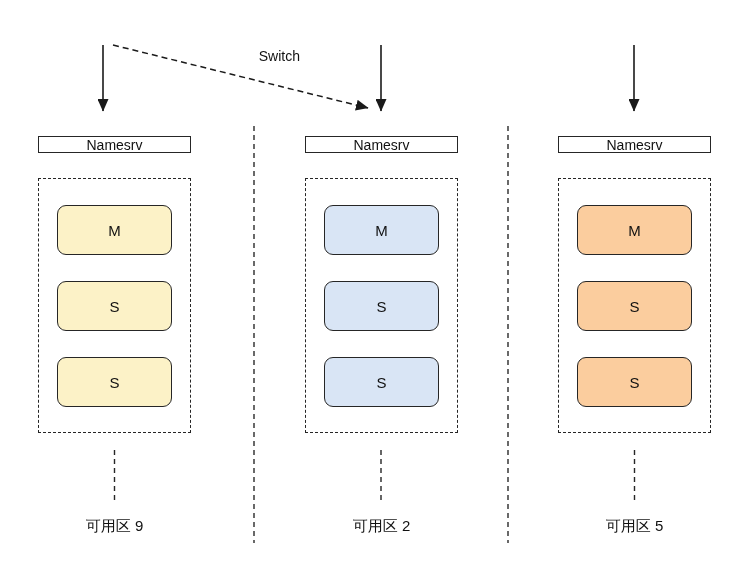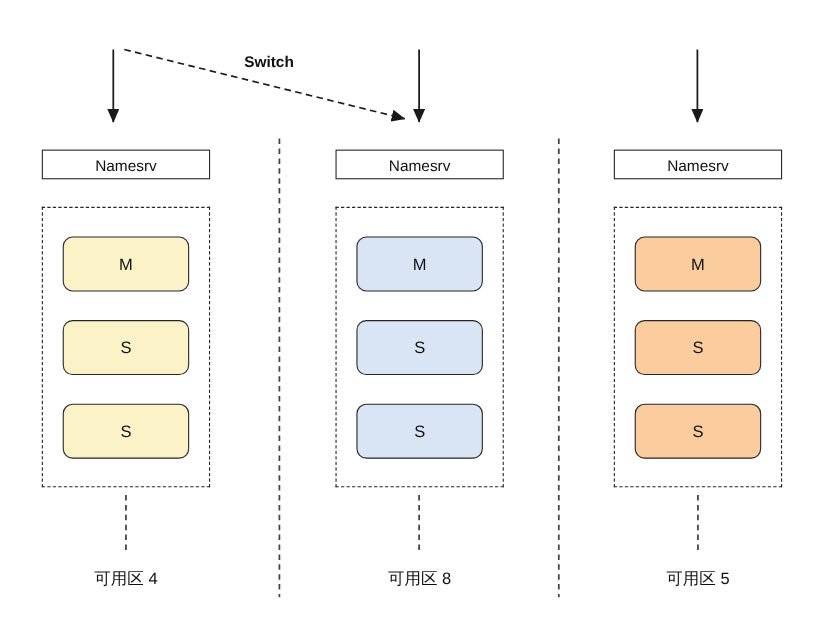--- a/index.html
+++ b/index.html
@@ -19,37 +19,37 @@
     position: absolute;
     left: 0; top: 0;
     width: 750px; height: 583px;
     pointer-events: none;
   }
   .switch-label {
     position: absolute;
     left: 222px;
     top: 48px;
     width: 78px;
-    text-align: left;
+    text-align: right;
     font-size: 14px;
-    font-weight: bold;
+    font-weight: normal;
     color: #111111;
   }
   .zone {
     position: absolute;
     top: 136px;
     width: 153px;
   }
   .zone-1 { left: 38px; }
   .zone-2 { left: 305px; }
   .zone-3 { left: 558px; }
   .namesrv-box {
     box-sizing: border-box;
     width: 153px;
-    height: 27px;
+    height: 17px;
     border: 1.5px solid #262626;
     background: #ffffff;
     display: flex;
     align-items: center;
     justify-content: center;
     font-size: 14px;
     color: #111111;
   }
   .node-container {
     box-sizing: border-box;
@@ -111,31 +111,31 @@
 
   <div class="switch-label">Switch</div>
 
   <div class="zone zone-1">
     <div class="namesrv-box">Namesrv</div>
     <div class="node-container">
       <div class="node-box" style="background-color: rgb(252, 242, 199);">M</div>
       <div class="node-box" style="background-color: rgb(252, 242, 199);">S</div>
       <div class="node-box" style="background-color: rgb(252, 242, 199);">S</div>
     </div>
-    <div class="zone-label">可用区 4</div>
+    <div class="zone-label">可用区 9</div>
   </div>
 
   <div class="zone zone-2">
     <div class="namesrv-box">Namesrv</div>
     <div class="node-container">
       <div class="node-box" style="background-color: rgb(217, 229, 245);">M</div>
       <div class="node-box" style="background-color: rgb(217, 229, 245);">S</div>
       <div class="node-box" style="background-color: rgb(217, 229, 245);">S</div>
     </div>
-    <div class="zone-label">可用区 8</div>
+    <div class="zone-label">可用区 2</div>
   </div>
 
   <div class="zone zone-3">
     <div class="namesrv-box">Namesrv</div>
     <div class="node-container">
       <div class="node-box" style="background-color: rgb(251, 205, 158);">M</div>
       <div class="node-box" style="background-color: rgb(251, 205, 158);">S</div>
       <div class="node-box" style="background-color: rgb(251, 205, 158);">S</div>
     </div>
     <div class="zone-label">可用区 5</div>

